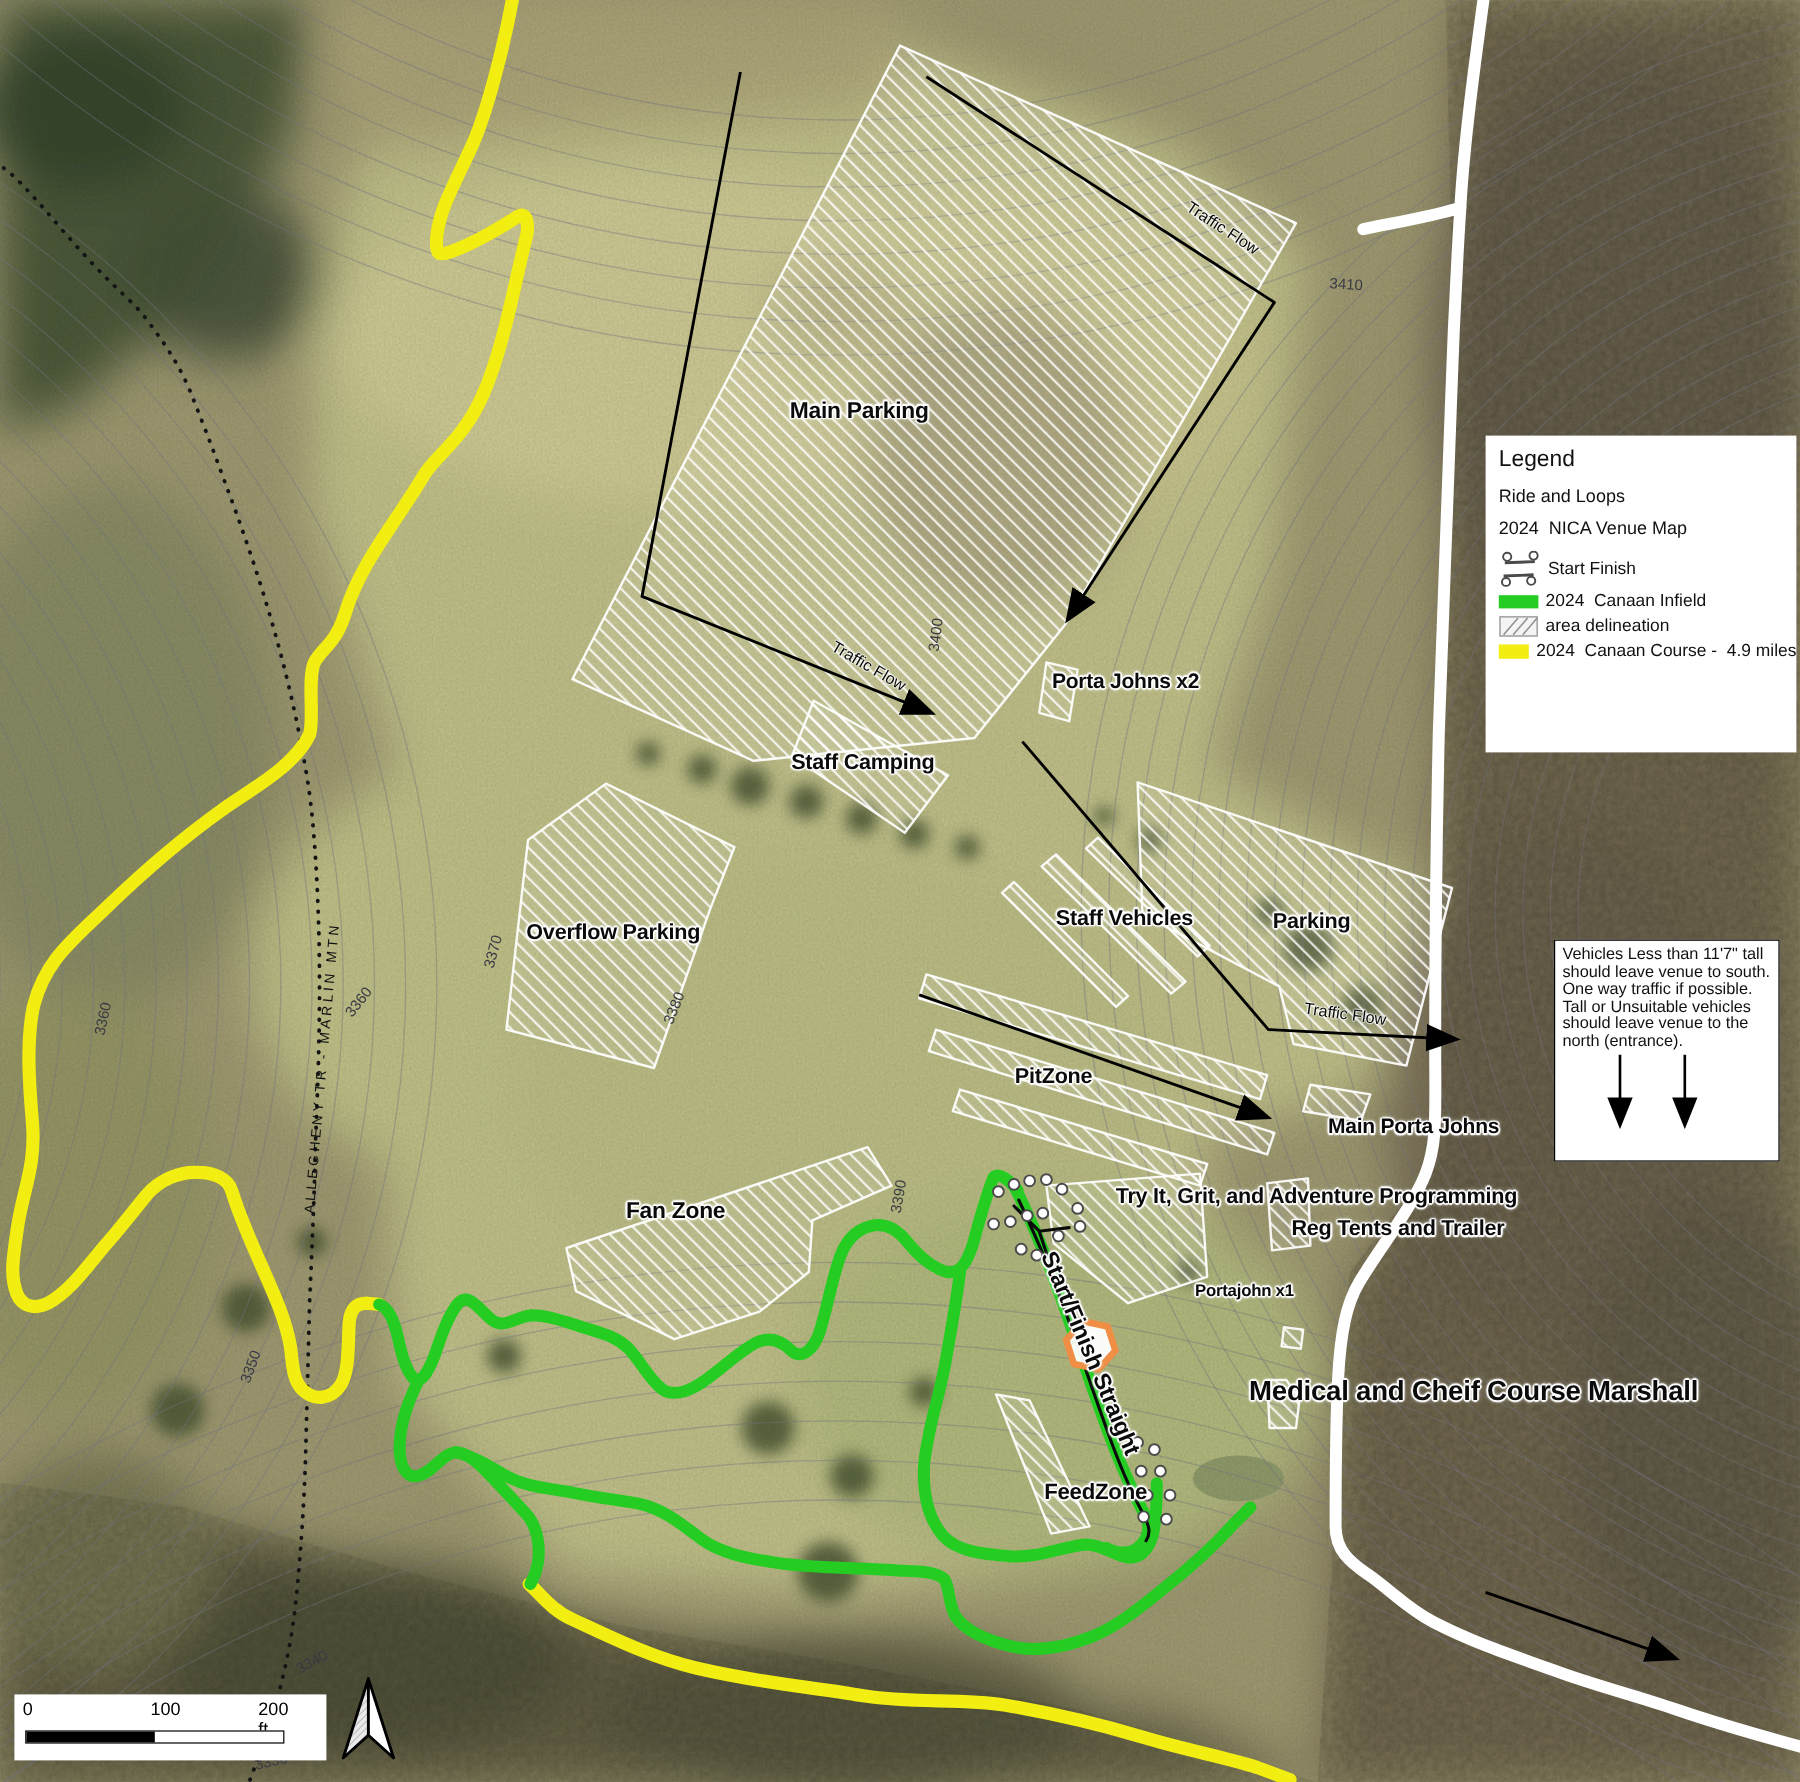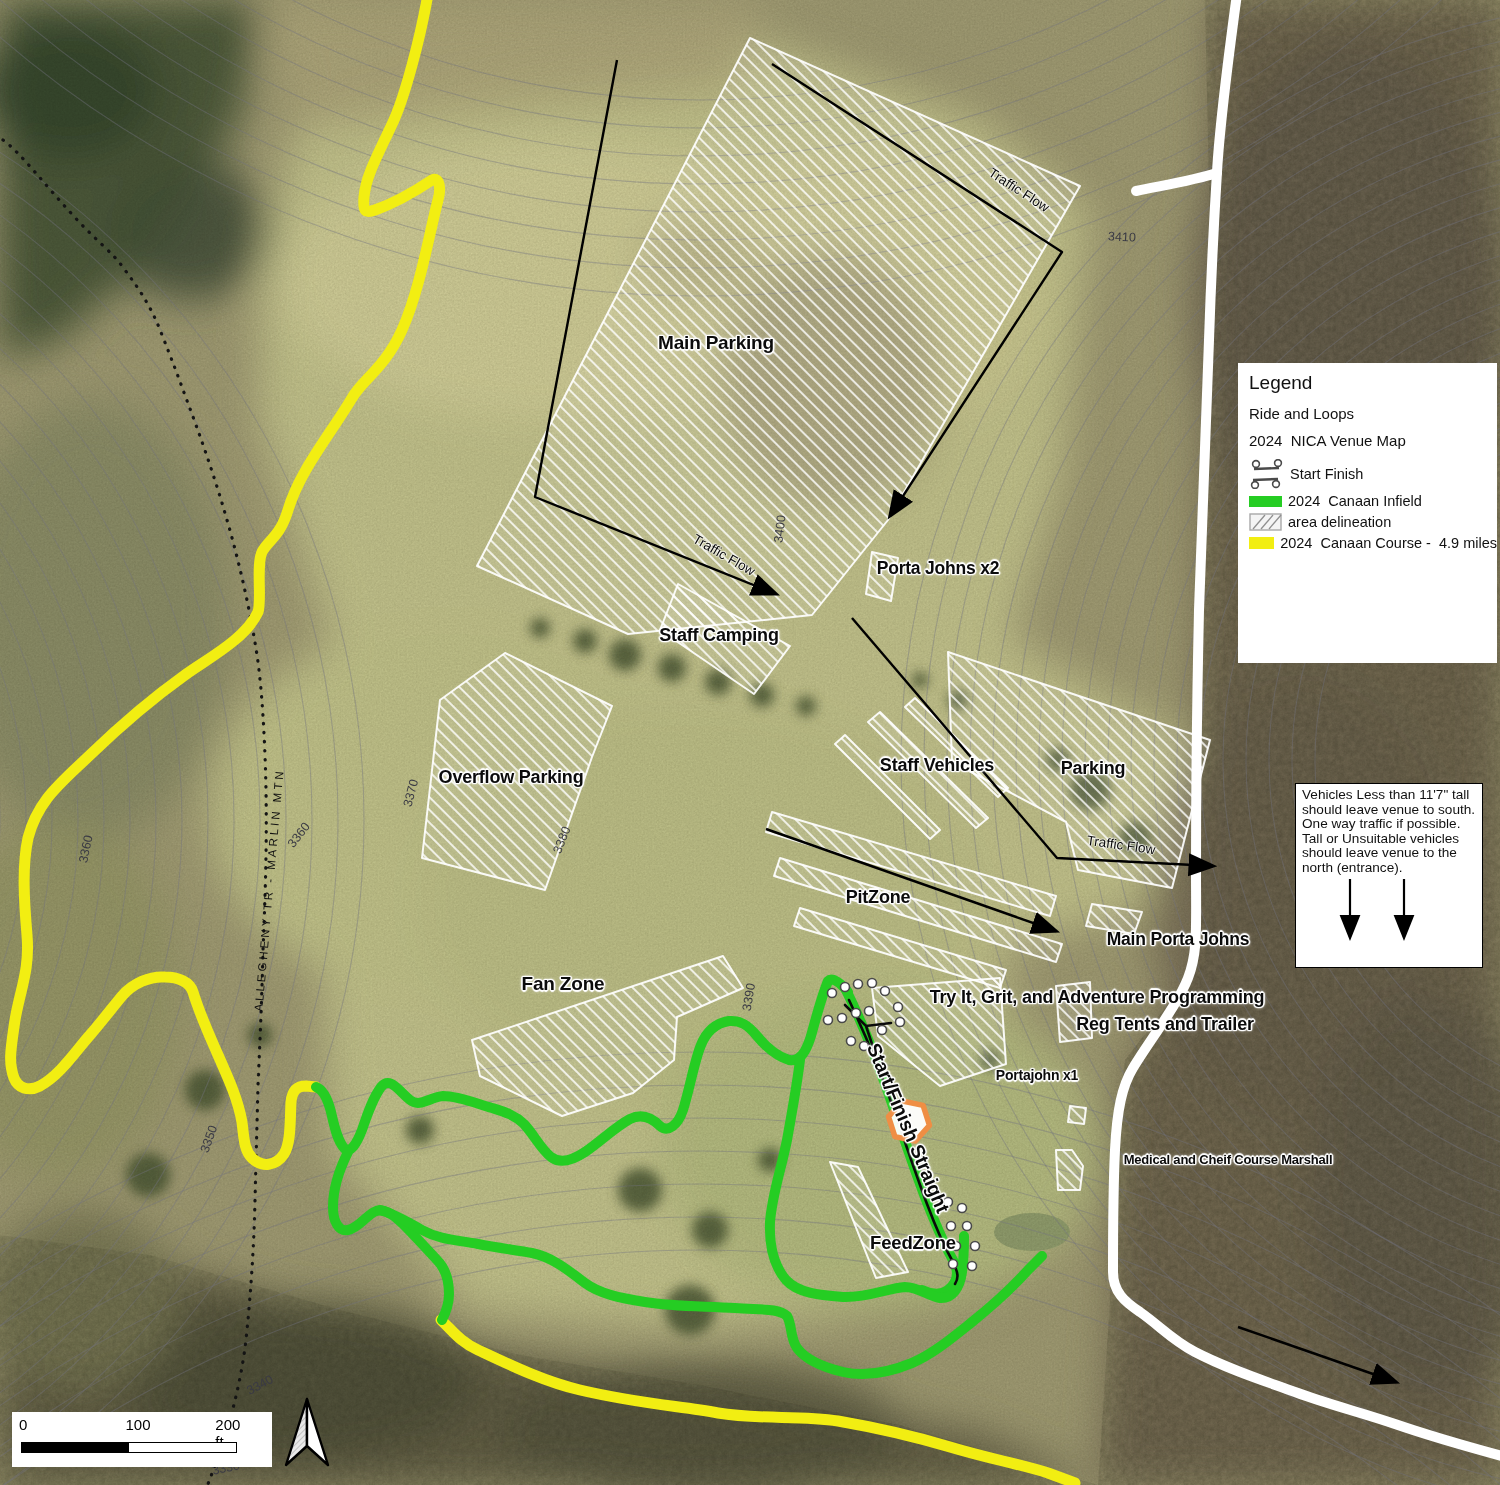--- a/index.html
+++ b/index.html
@@ -21,21 +21,21 @@
   .mlabel{position:absolute;transform:translate(-50%,-50%);font-weight:700;color:#0b0b0b;
     white-space:pre;letter-spacing:-.2px;
     text-shadow:-1.5px 0 1px #fff,1.5px 0 1px #fff,0 -1.5px 1px #fff,0 1.5px 1px #fff,
      -1px -1px 1px #fff,1px 1px 1px #fff,-1px 1px 1px #fff,1px -1px 1px #fff,0 0 4px #fff;}
   .clabel{position:absolute;transform-origin:center;color:#3a3a44;font-size:12.5px;white-space:pre;}
   .tflabel{position:absolute;transform-origin:center;color:#090909;font-size:13.5px;white-space:pre;
     text-shadow:-1px 0 1px #ffffffc9,1px 0 1px #ffffffc9,0 -1px 1px #ffffffc9,0 1px 1px #ffffffc9;}
   .traillabel{position:absolute;transform:translate(-50%,-50%) rotate(-85deg);color:#101010;
     font-size:11.5px;letter-spacing:3px;white-space:pre;}
   
-  #legend{position:absolute;left:1238px;top:363px;width:259px;height:300px;background:#fff;
+  #legend{position:absolute;left:1238px;top:363px;width:259px;height:264px;background:#fff;
     box-sizing:border-box;padding:9px 0 0 11px;color:#111;}
   #legend .lg-title{font-size:19px;margin-bottom:11px;}
   #legend .lg-sub{font-size:15px;margin-bottom:10px;white-space:pre;}
   .lg-row{display:flex;align-items:center;margin-bottom:4px;}
   .lg-row .lg-txt{font-size:14.5px;white-space:pre;margin-left:6px;}
   .sw-green{width:33px;height:11px;background:var(--green);}
   .sw-yellow{width:33px;height:12px;background:var(--yellow);}
   
   #notebox{position:absolute;left:1295px;top:783px;width:188px;height:185px;background:#fff;
     border:1.6px solid #000;box-sizing:border-box;padding:4px 4px 0 6px;color:#111;}
@@ -306,22 +306,22 @@
 <div class="mlabel" style="left:938px;top:568px;font-size:17.5px">Porta Johns x2</div>
 <div class="mlabel" style="left:719px;top:635px;font-size:18px">Staff Camping</div>
 <div class="mlabel" style="left:511px;top:777px;font-size:18px">Overflow Parking</div>
 <div class="mlabel" style="left:937px;top:765px;font-size:18px">Staff Vehicles</div>
 <div class="mlabel" style="left:1093px;top:768px;font-size:18px">Parking</div>
 <div class="mlabel" style="left:878px;top:897px;font-size:18px">PitZone</div>
 <div class="mlabel" style="left:1178px;top:939px;font-size:17.5px">Main Porta Johns</div>
 <div class="mlabel" style="left:1097px;top:997px;font-size:18px">Try It, Grit, and Adventure Programming</div>
 <div class="mlabel" style="left:1165px;top:1024px;font-size:18px">Reg Tents and Trailer</div>
 <div class="mlabel" style="left:1037px;top:1075px;font-size:14px">Portajohn x1</div>
-<div class="mlabel" style="left:1228px;top:1159px;font-size:13px">Medical and Cheif Course Marshall</div>
-<div class="mlabel" style="left:563px;top:984px;font-size:19px">Fan Zone</div>
+<div class="mlabel" style="left:1228px;top:1159px;font-size:23px">Medical and Cheif Course Marshall</div>
+<div class="mlabel" style="left:563px;top:1010px;font-size:19px">Fan Zone</div>
 <div class="mlabel" style="left:913px;top:1243px;font-size:18.5px">FeedZone</div>
 <div class="mlabel" style="left:908px;top:1128px;font-size:19.5px;transform:translate(-50%,-50%) rotate(67deg)">Start/Finish Straight</div>
 
 <div class="tflabel" style="left:1019px;top:190px;transform:translate(-50%,-50%) rotate(33deg)">Traffic Flow</div>
 <div class="tflabel" style="left:724px;top:555px;transform:translate(-50%,-50%) rotate(30deg)">Traffic Flow</div>
 <div class="tflabel" style="left:1121px;top:845px;transform:translate(-50%,-50%) rotate(8deg)">Traffic Flow</div>
 
 <div class="traillabel" style="left:269px;top:890px">ALLEGHENY TR - MARLIN MTN</div>
 
 <div class="clabel" style="left:1108px;top:230px;transform:rotate(3deg)">3410</div>

